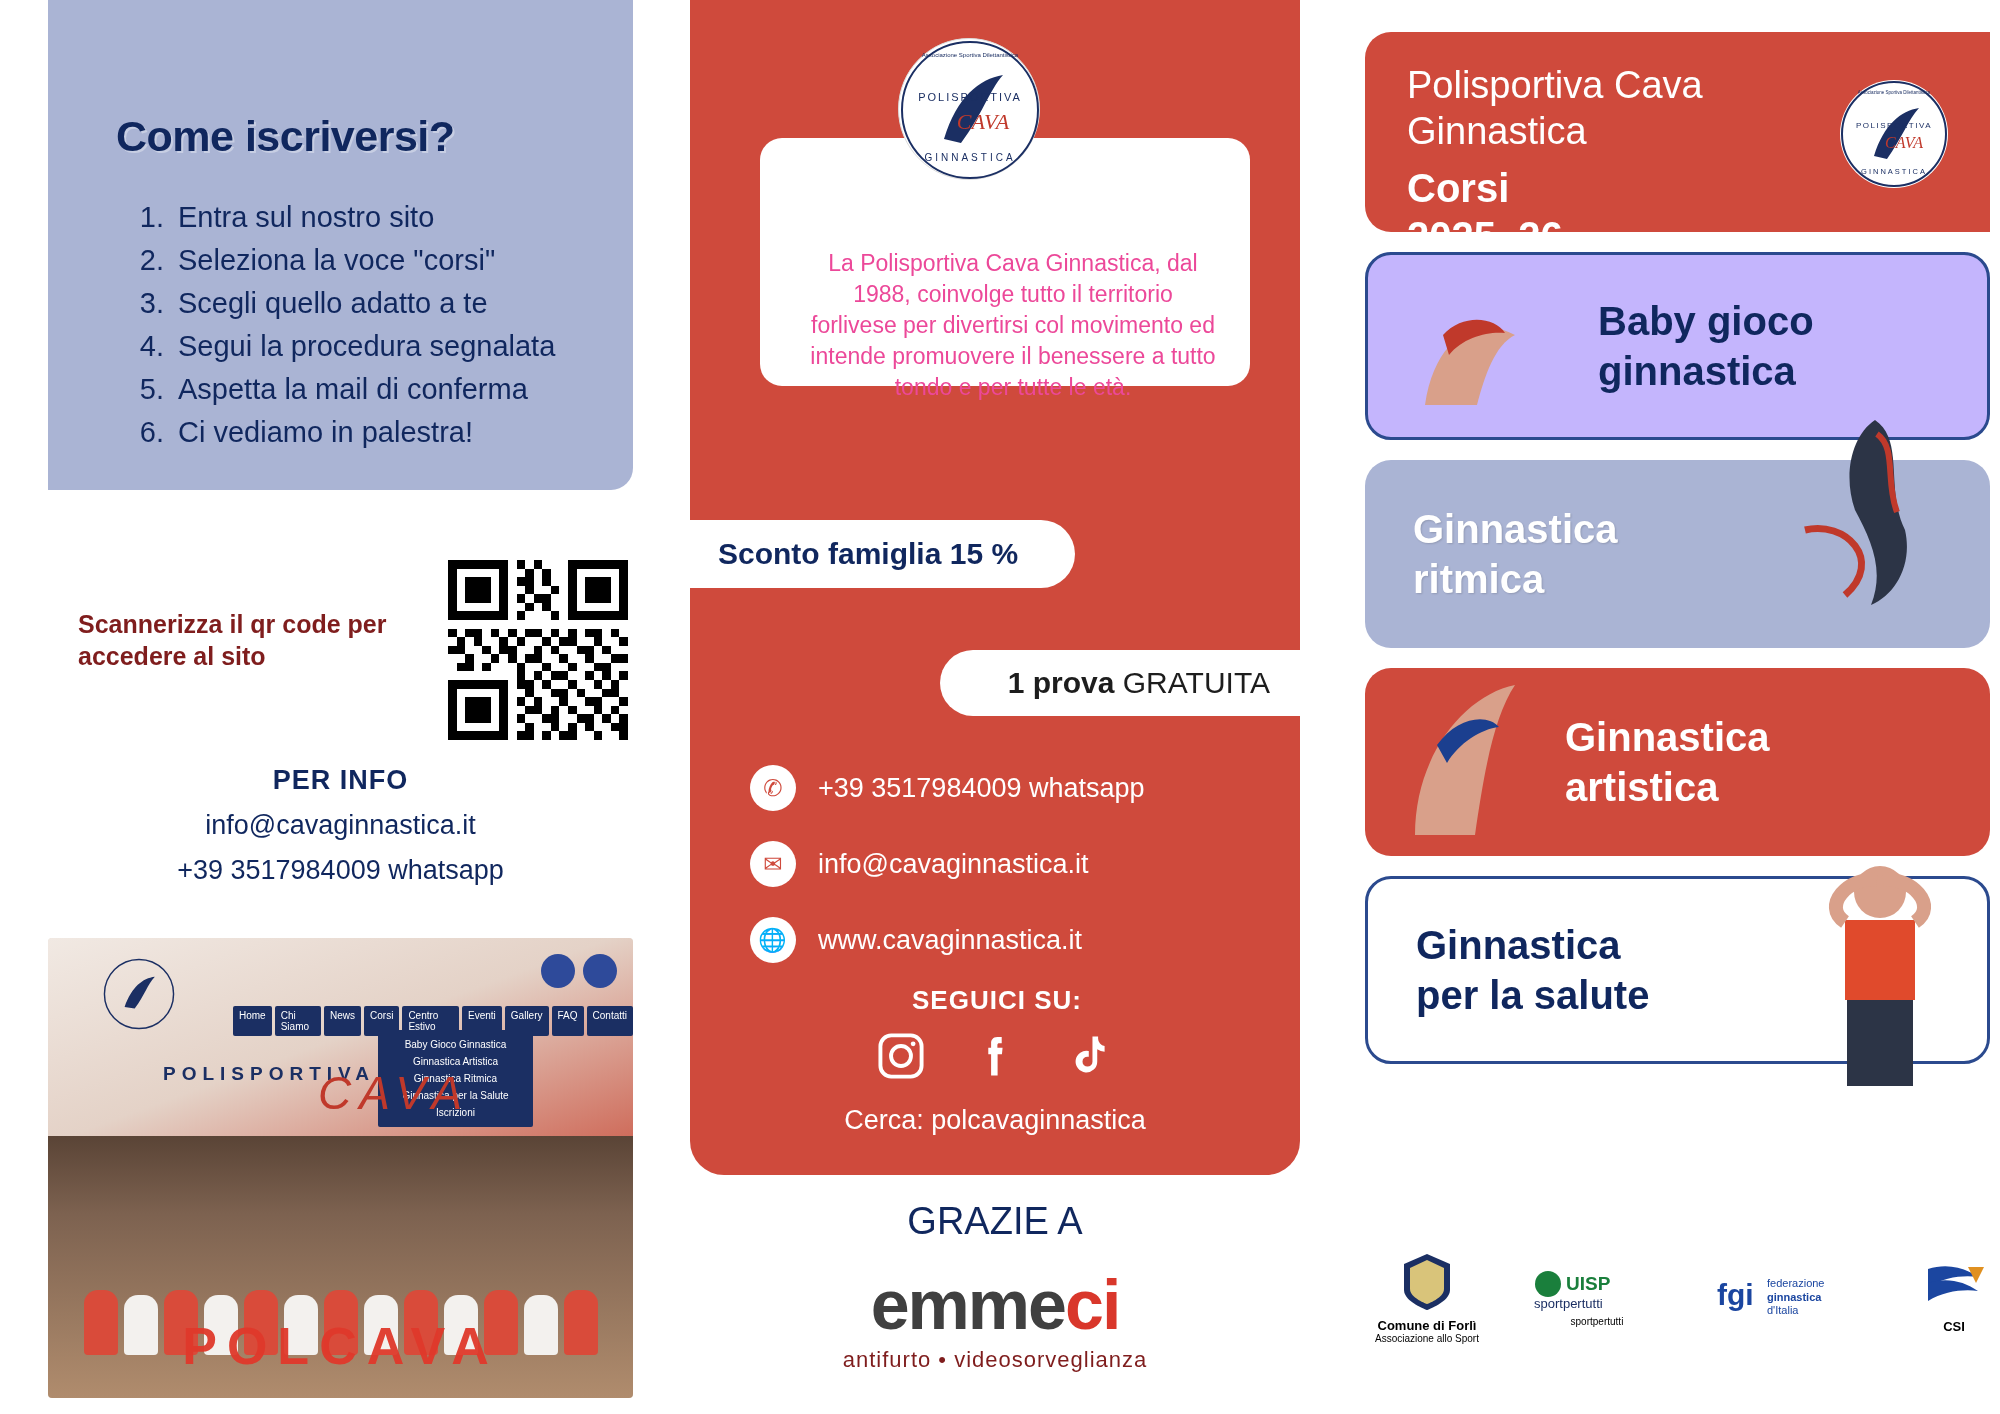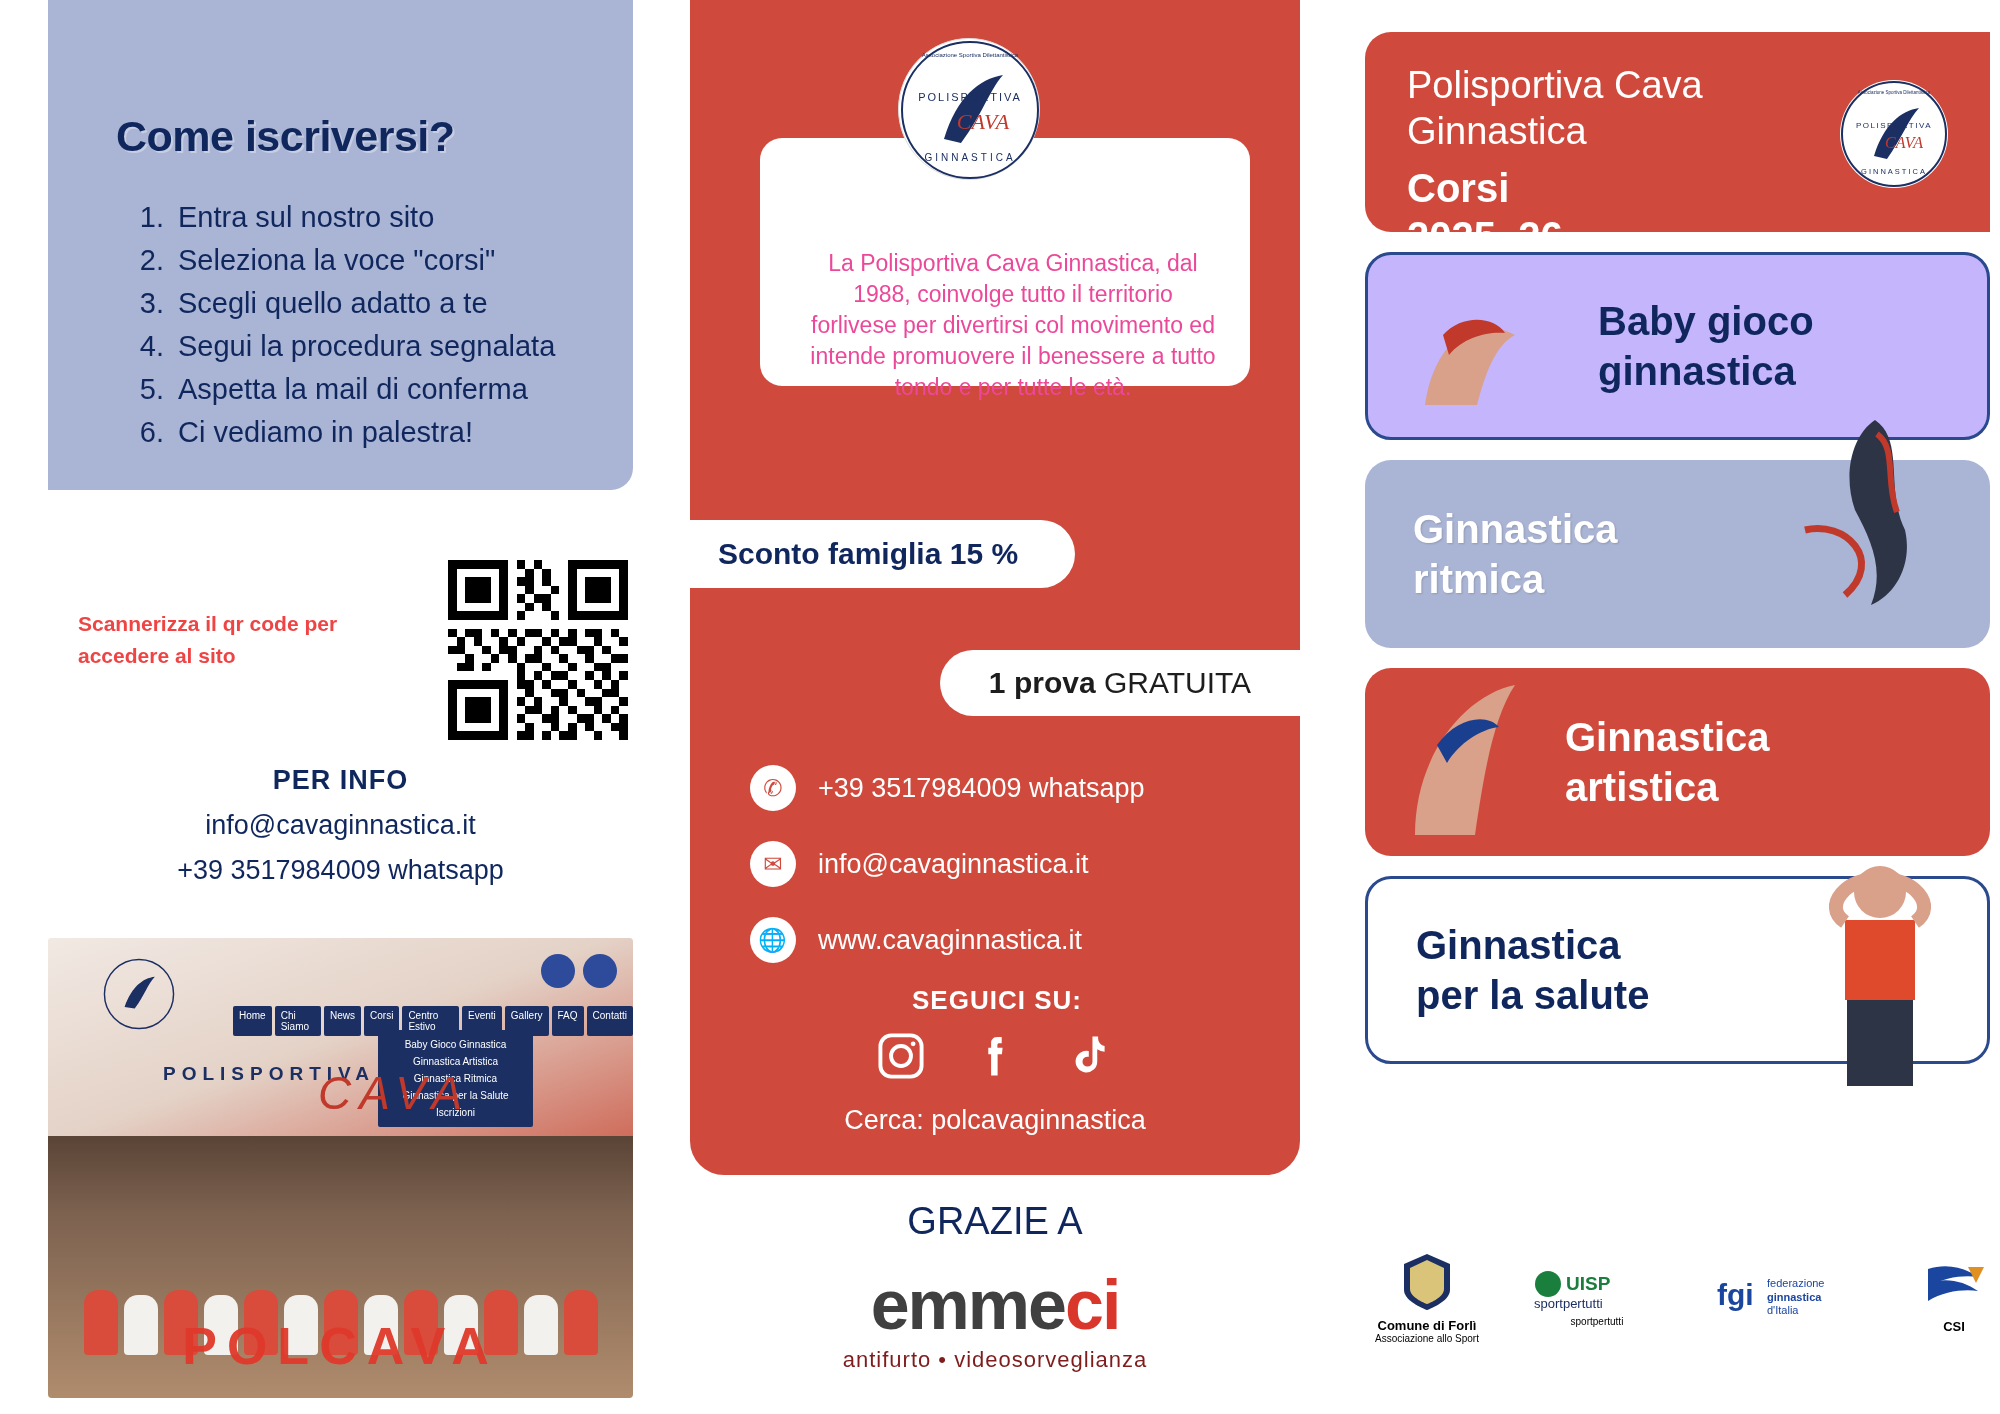--- a/index.html
+++ b/index.html
@@ -23,21 +23,21 @@
     text-shadow: 2px 2px 0 rgba(255,255,255,0.35);
   }
   .howto-list { position: absolute; left: 96px; top: 196px; width: 520px; }
   .howto-list li {
     list-style: decimal; font-size: 29px; color: #10275e; line-height: 43px;
     margin-left: 28px; padding-left: 6px;
   }
 
   .scan-text {
     position: absolute; left: 78px; top: 608px; width: 330px;
-    font-size: 21px; font-weight: bold; color: #ef4444; line-height: 32px;
+    font-size: 25px; font-weight: bold; color: #7f1d1d; line-height: 32px;
   }
   .qr {
     position: absolute; left: 448px; top: 560px; width: 180px; height: 180px;
     background:#fff;
   }
   .qr svg { display:block; }
 
   .perinfo {
     position: absolute; left: 48px; top: 765px; width: 585px; text-align: center;
   }
@@ -96,21 +96,21 @@
   }
   .pill-left {
     position:absolute; left:0; top:520px; height:68px; min-width:385px;
     background:#fff; border-radius: 0 34px 34px 0; display:flex; align-items:center;
     padding: 0 30px 0 28px;
   }
   .pill-left span { font-size:30px; font-weight:bold; color:#10275e; }
   .pill-right {
     position:absolute; right:0; top:650px; height:66px; min-width:360px;
     background:#fff; border-radius: 34px 0 0 34px; display:flex; align-items:center;
-    justify-content:center; padding: 0 30px;
+    justify-content:flex-end; padding: 0 30px;
   }
   .pill-right span { font-size:30px; color:#1d1d1d; }
   .pill-right span b { font-weight:bold; }
 
   .contacts { position:absolute; left:60px; top:765px; width:500px; }
   .crow { display:flex; align-items:center; gap:22px; margin-bottom:30px; }
   .cicon {
     width:46px; height:46px; border-radius:50%; background:#fff;
     display:flex; align-items:center; justify-content:center; color:#cf4a3c; font-size:23px;
   }

